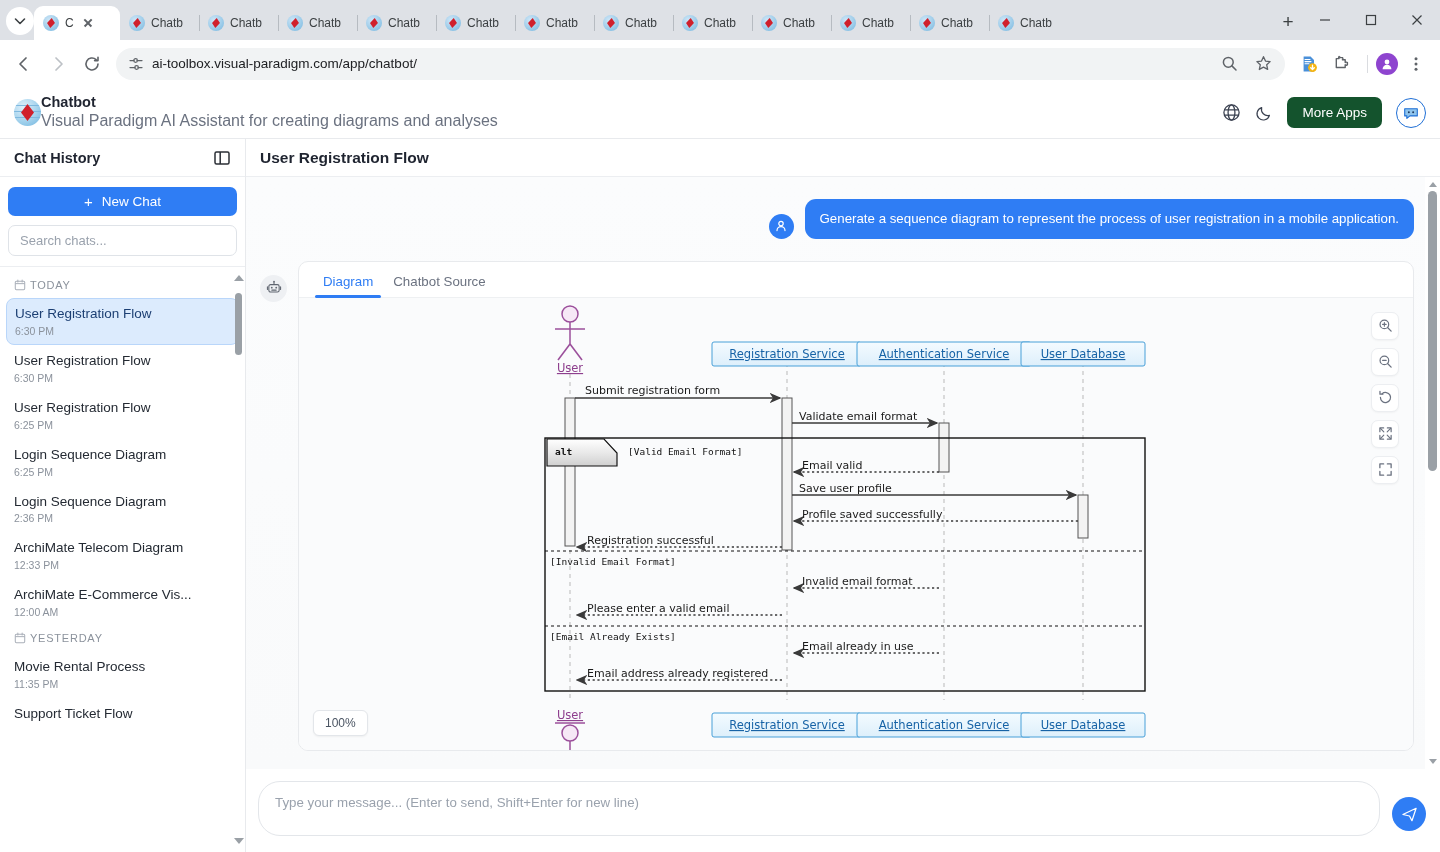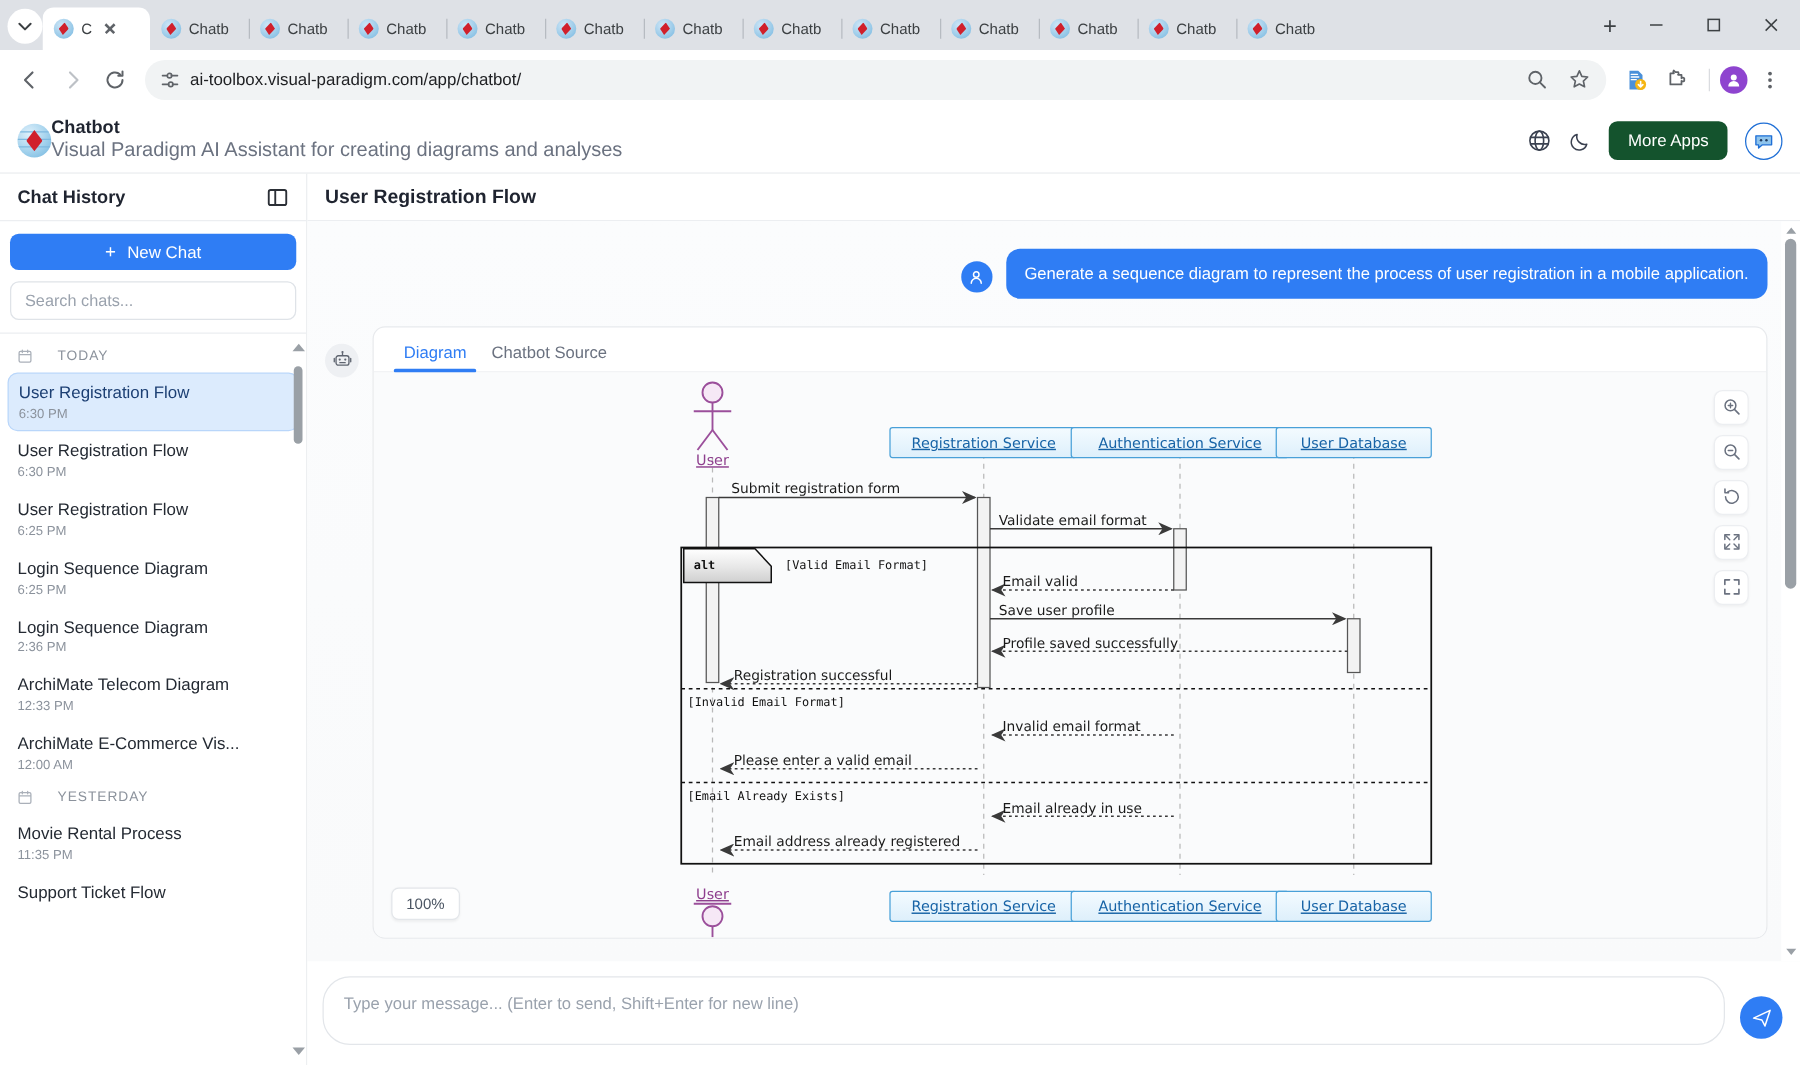--- a/index.html
+++ b/index.html
@@ -139,21 +139,21 @@
     justify-content: center; gap: 9px;
   }
   .new-chat .plus { font-size: 15px; line-height: 1; }
   .sb-search {
     height: 31px; border: 1px solid #dfe3e8; border-radius: 7px; width: 100%;
     padding: 0 11px; font-size: 13px; font-family: inherit; color: #202124; background: #fff;
   }
   .sb-search::placeholder { color: #9aa2ad; }
   .sb-list { flex: 1; overflow: hidden; position: relative; padding: 6px 0 0; }
   .sb-group {
-    display: flex; align-items: center; gap: 20px; padding: 6px 14px 7px;
+    display: flex; align-items: center; gap: 4px; padding: 6px 14px 7px;
     font-size: 11px; letter-spacing: .07em; color: #8b929c; text-transform: uppercase;
   }
   .sb-item { padding: 8px 14px; cursor: pointer; }
   .sb-item.sel {
     background: #dcebfd; border: 1px solid #b9d6fa; border-radius: 8px;
     margin: 0 6px; padding: 7px 8px;
   }
   .sb-item-name {
     font-size: 13.5px; color: #242a33; white-space: nowrap; overflow: hidden;
     text-overflow: ellipsis; line-height: 1.25;
@@ -178,21 +178,21 @@
     border-bottom: 1px solid #eceef1; flex-shrink: 0;
   }
   .main-title { font-size: 15.5px; font-weight: 600; color: #1f2430; }
 
   .conv {
     flex: 1; position: relative; overflow: hidden; min-height: 0;
     background: linear-gradient(#fbfcfd, #f9fafb);
   }
   .conv-inner { padding: 22px 26px 10px 14px; }
 
-  .msg-row { display: flex; justify-content: flex-end; align-items: center; gap: 11px; }
+  .msg-row { display: flex; justify-content: flex-end; align-items: flex-end; gap: 11px; }
   .user-av {
     width: 25px; height: 25px; border-radius: 50%; background: #2f7df4; flex-shrink: 0;
     display: flex; align-items: center; justify-content: center; margin-top: 6px;
   }
   .user-bubble {
     background: #2f7df4; color: #fff; border-radius: 11px; padding: 11px 15px;
     font-size: 13.3px; line-height: 1.35; max-width: 630px;
   }
 
   .assist-row { display: flex; align-items: flex-start; gap: 11px; margin-top: 22px; }

